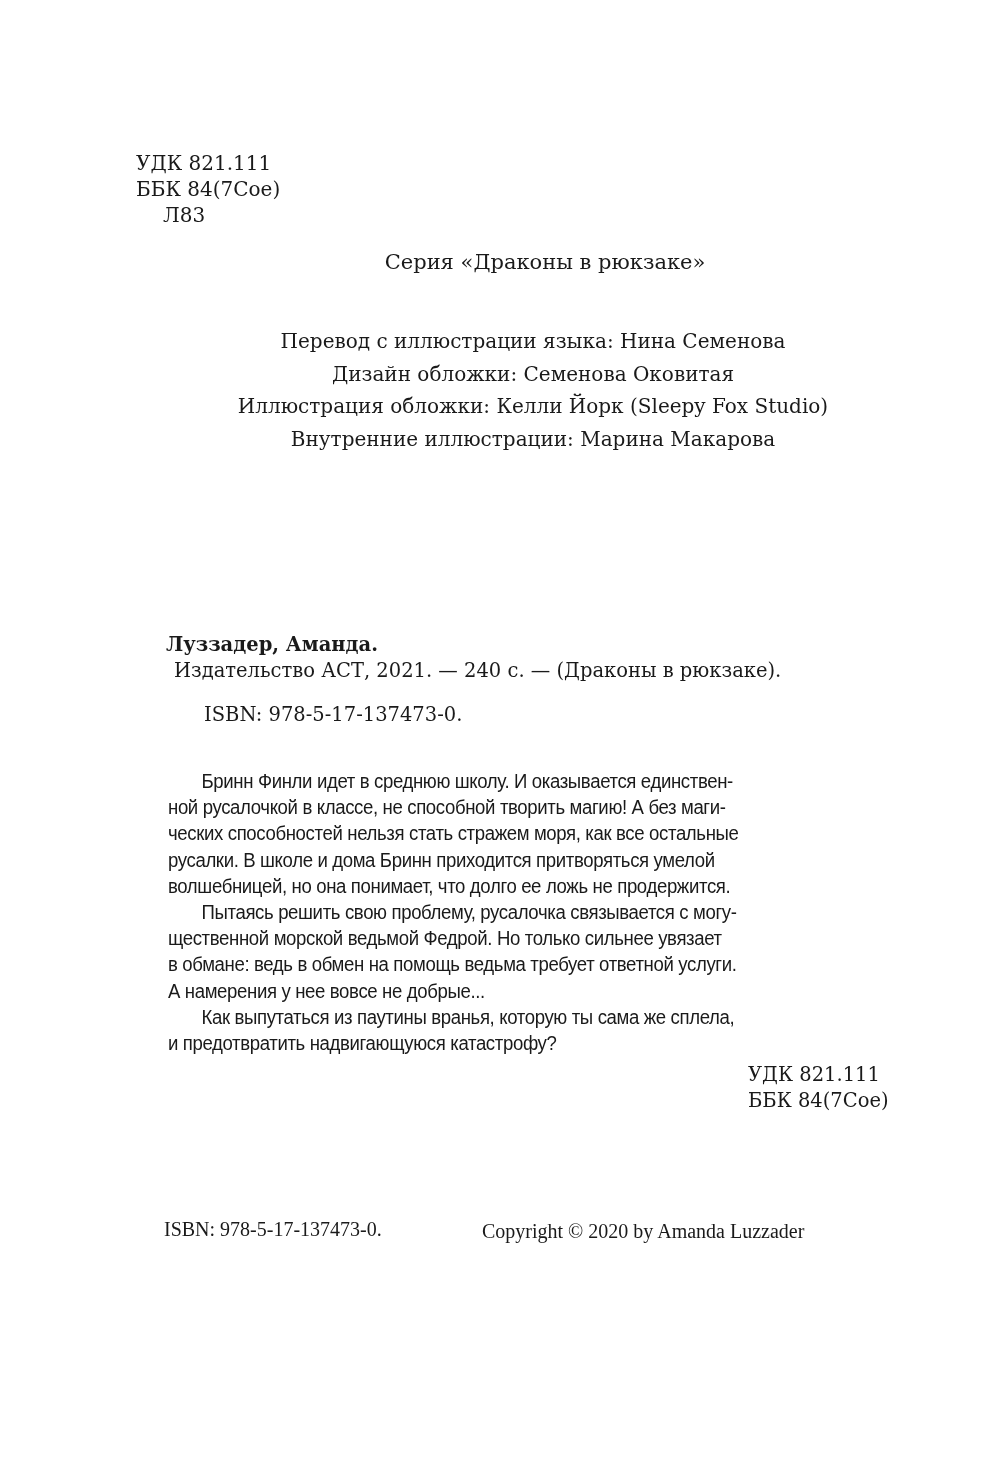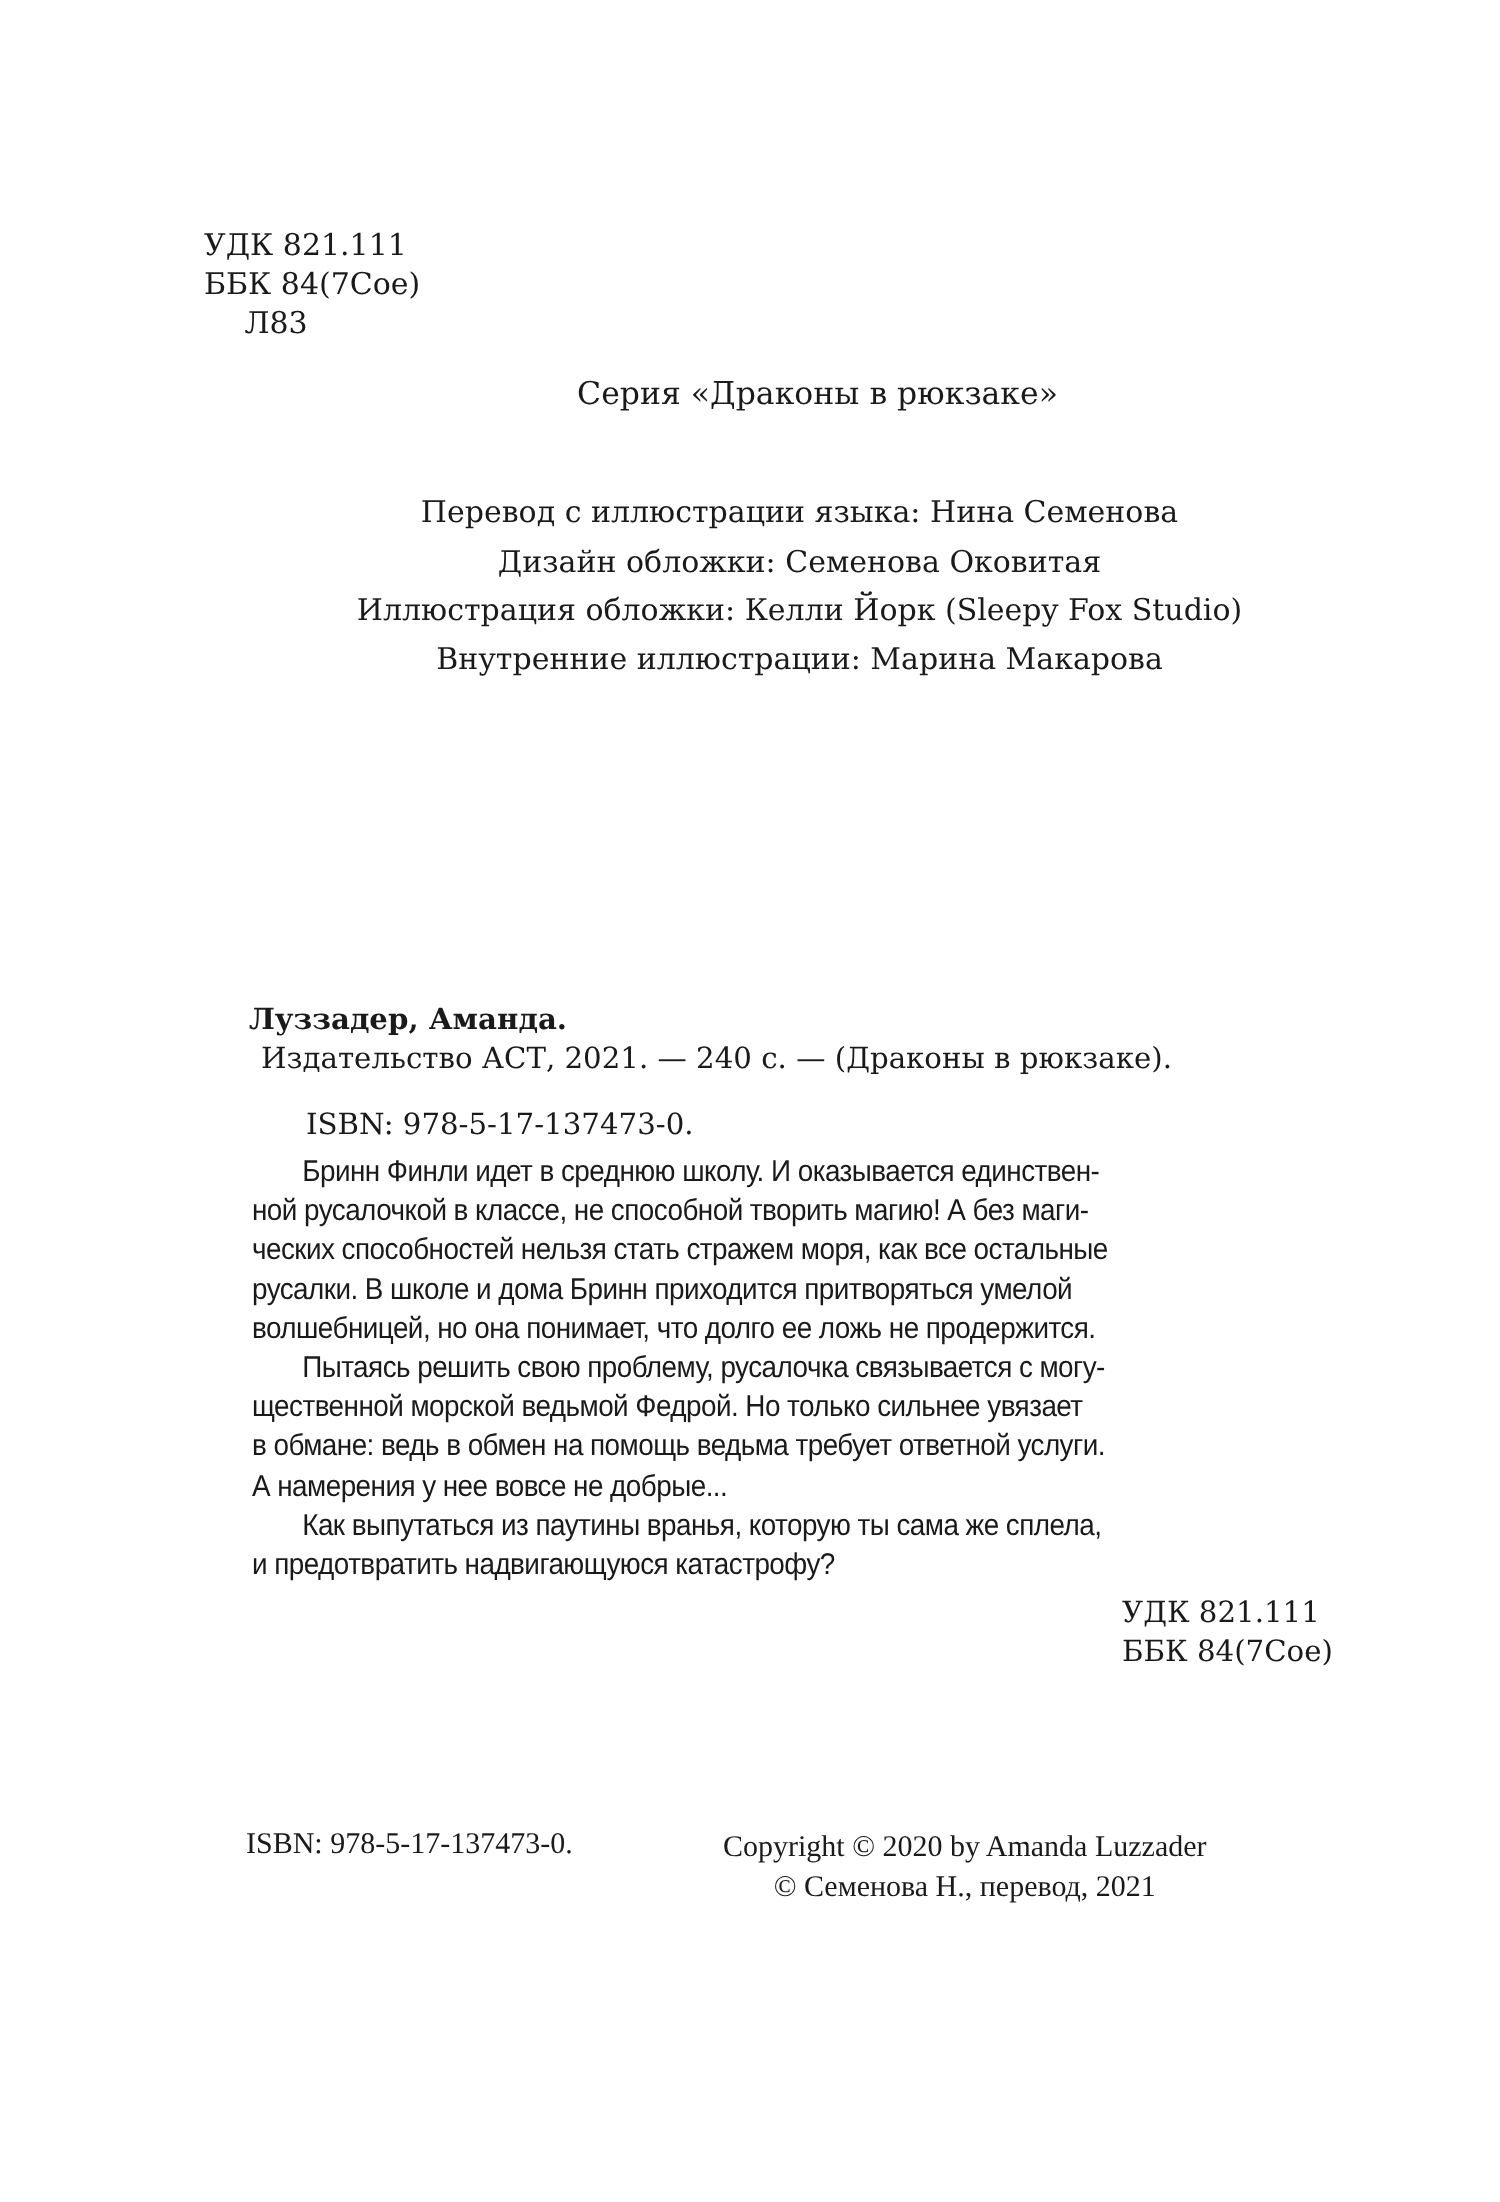--- a/index.html
+++ b/index.html
@@ -24,21 +24,21 @@
     .cls-top .indent { padding-left: 27px; }
 
     
     .series { left: 0; width: 1090px; top: 250px; text-align: center; font-size: 21px; }
 
     
     .credits { left: 0; width: 1066px; top: 325px; text-align: center; font-size: 20px; line-height: 32.5px; }
     .credits .row { display: block; }
 
     
-    .biblio { left: 135px; top: 632px; font-size: 19.5px; line-height: 26px; width: 770px; margin-top: 35px; }
+    .biblio { left: 135px; top: 632px; font-size: 19.5px; line-height: 26px; width: 770px; }
     .biblio .author { padding-left: 31px; font-weight: bold; display: block; }
     .biblio .rec1 { display: block; }
     .biblio .rec1 .code { display: inline-block; width: 48px; }
     .biblio .rec2 { display: block; padding-left: 39px; }
     .biblio .isbn { display: block; padding-left: 69px; margin-top: 18px; }
 
     
     .annotation {
       left: 168px; top: 768px; width: 708px;
       font-family: "Liberation Sans", sans-serif;
@@ -117,14 +117,13 @@
 </div>
 
 <div class="abs cls-bottom">
   <span class="line">УДК 821.111</span>
   <span class="line">ББК 84(7Сое)</span>
 </div>
 
 <div class="abs isbn-foot">ISBN: 978-5-17-137473-0.</div>
 <div class="abs copyright">
   <span class="line">Copyright © 2020 by Amanda Luzzader</span>
-  <span class="line">© Семенова Н., перевод, 2021</span>
 </div>
 
 </body></html>

